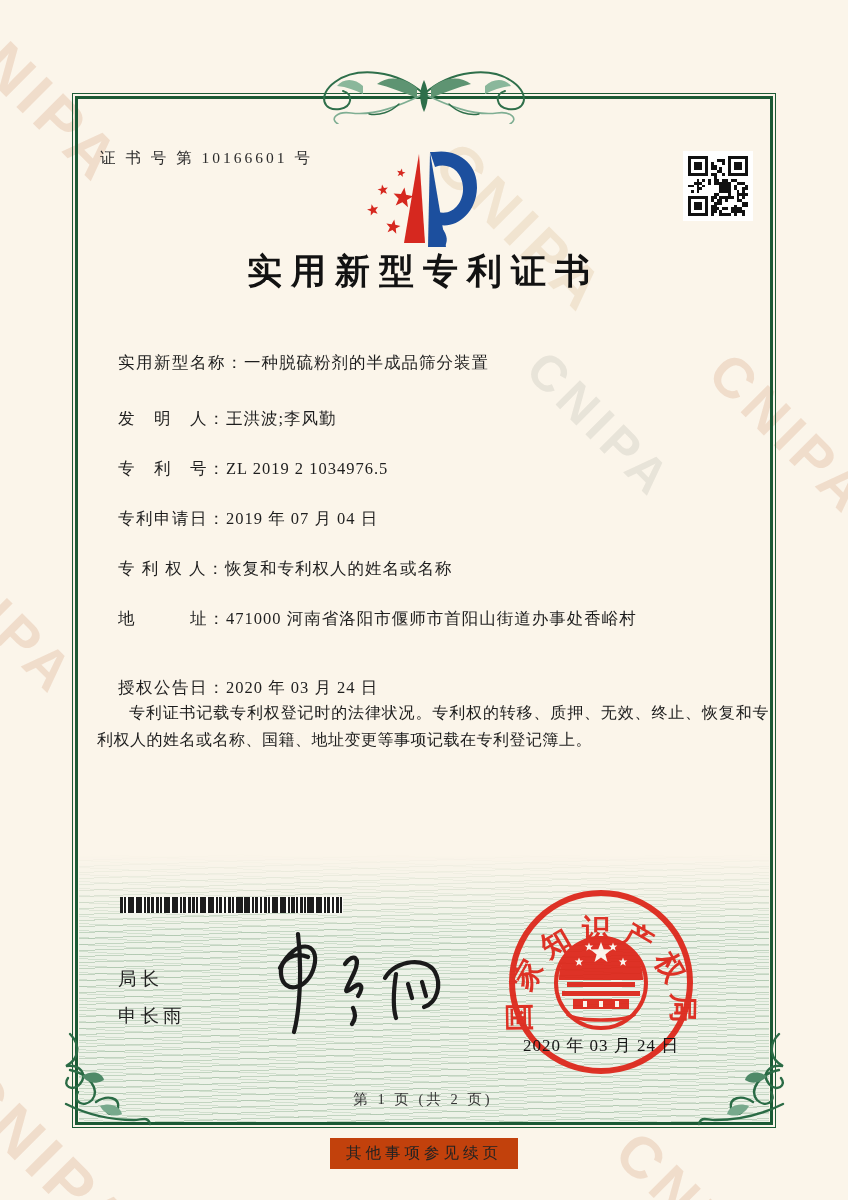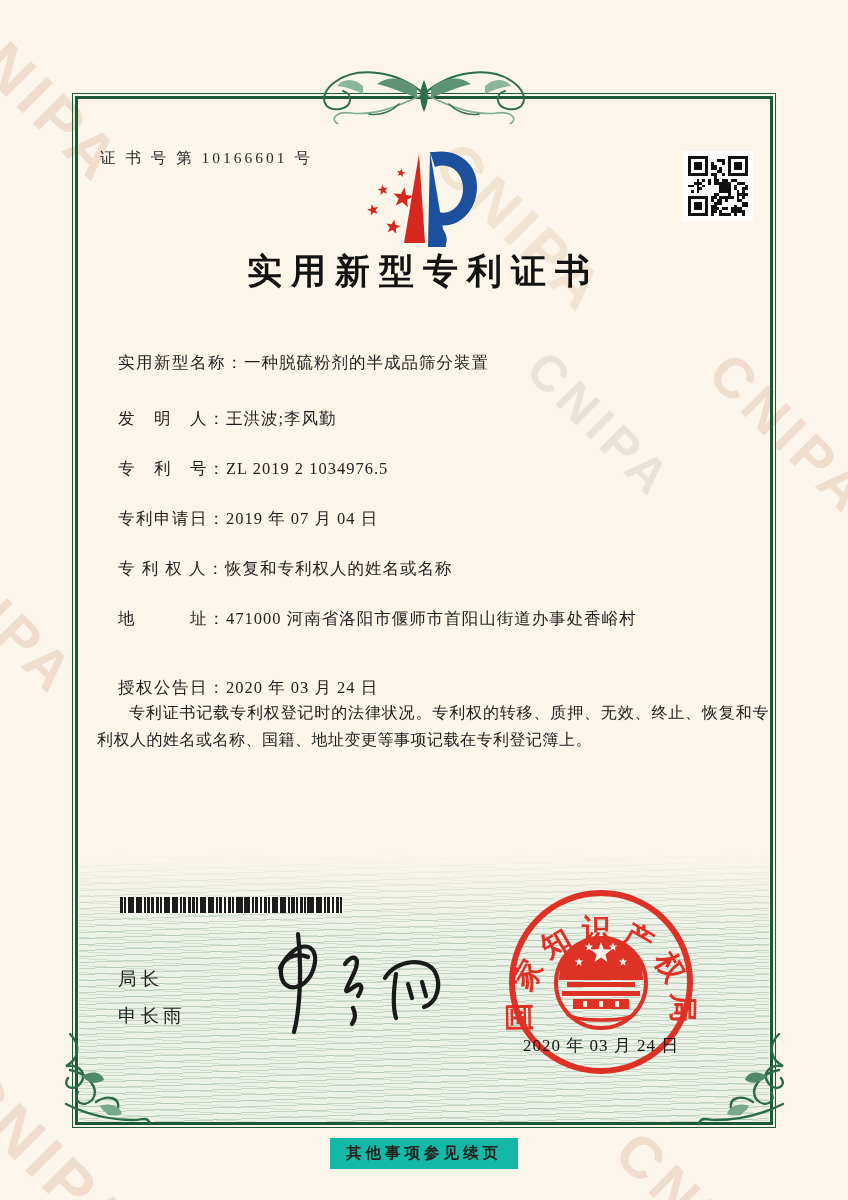--- a/index.html
+++ b/index.html
@@ -66,22 +66,22 @@
 
   .signer-title{left:118px;top:966px;font-size:18.5px;letter-spacing:4px;color:#222;}
   .signer-name{left:118px;top:1003px;font-size:18.5px;letter-spacing:4px;color:#222;}
   .signature{left:235px;top:922px;}
 
   .seal{left:505px;top:886px;opacity:.93;}
   .seal-date{left:505px;top:1034px;width:192px;text-align:center;font-size:17px;
              letter-spacing:1px;color:#151515;z-index:7;}
   .page-info{left:72px;top:1090px;width:702px;text-align:center;font-size:14.5px;
              letter-spacing:3px;color:#333;}
-  .cont-note{left:50%;top:1138px;transform:translateX(-50%);background:#14b8a6;
-             padding:5px 16px;font-size:15.5px;letter-spacing:4px;color:#222;z-index:6;font-weight:bold;}
+  .cont-note{left:50%;top:1138px;transform:translateX(-50%);background:#c2410c;
+             padding:5px 16px;font-size:15.5px;letter-spacing:4px;color:#222;z-index:6;}
 </style>
 </head>
 <body>
 
 <div class="page">
 
   <span class="wm wm1">CNIPA</span>
   <span class="wm wm2">CNIPA</span>
   <span class="wm wm3">CNIPA</span>
   <span class="wm wm4">CNIPA</span>
@@ -344,16 +344,17 @@
         <rect x="57" y="105" width="78" height="5" fill="#dd2418"></rect>
         <rect x="68" y="113" width="56" height="10" fill="#dd2418"></rect>
         <rect x="78" y="115" width="4" height="6" fill="#fdf6ee"></rect>
         <rect x="94" y="115" width="4" height="6" fill="#fdf6ee"></rect>
         <rect x="110" y="115" width="4" height="6" fill="#fdf6ee"></rect>
         <path d="M62,128 C72,136 120,136 130,128" fill="none" stroke="#dd2418" stroke-width="3.5"></path>
       </g>
     </svg>
     <div class="abs seal-date">2020 年 03 月 24 日</div>
 
+    <div class="abs page-info">第 1 页 (共 2 页)</div>
     <div class="abs cont-note">其他事项参见续页</div>
 
   </div>
 </div>
 
 </body></html>

